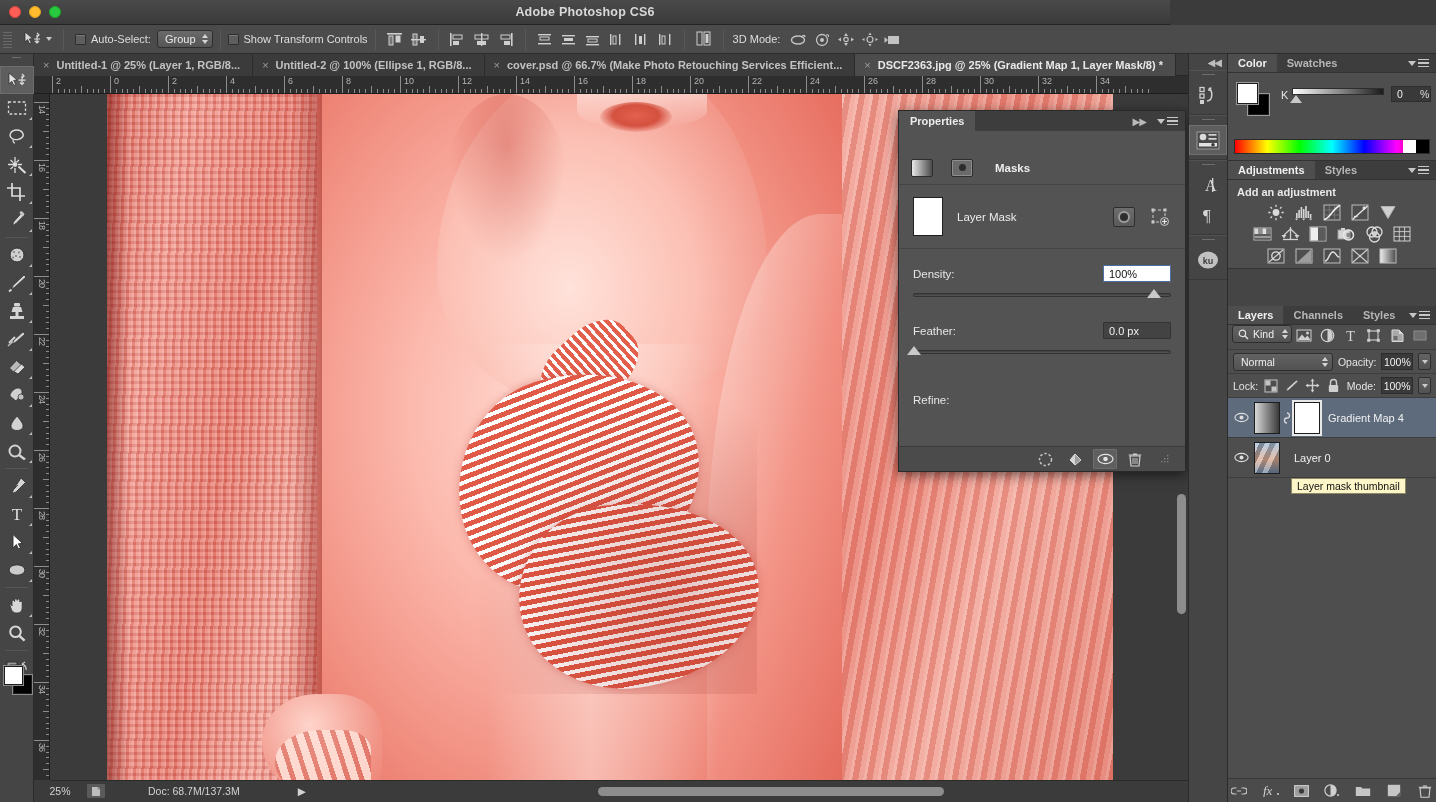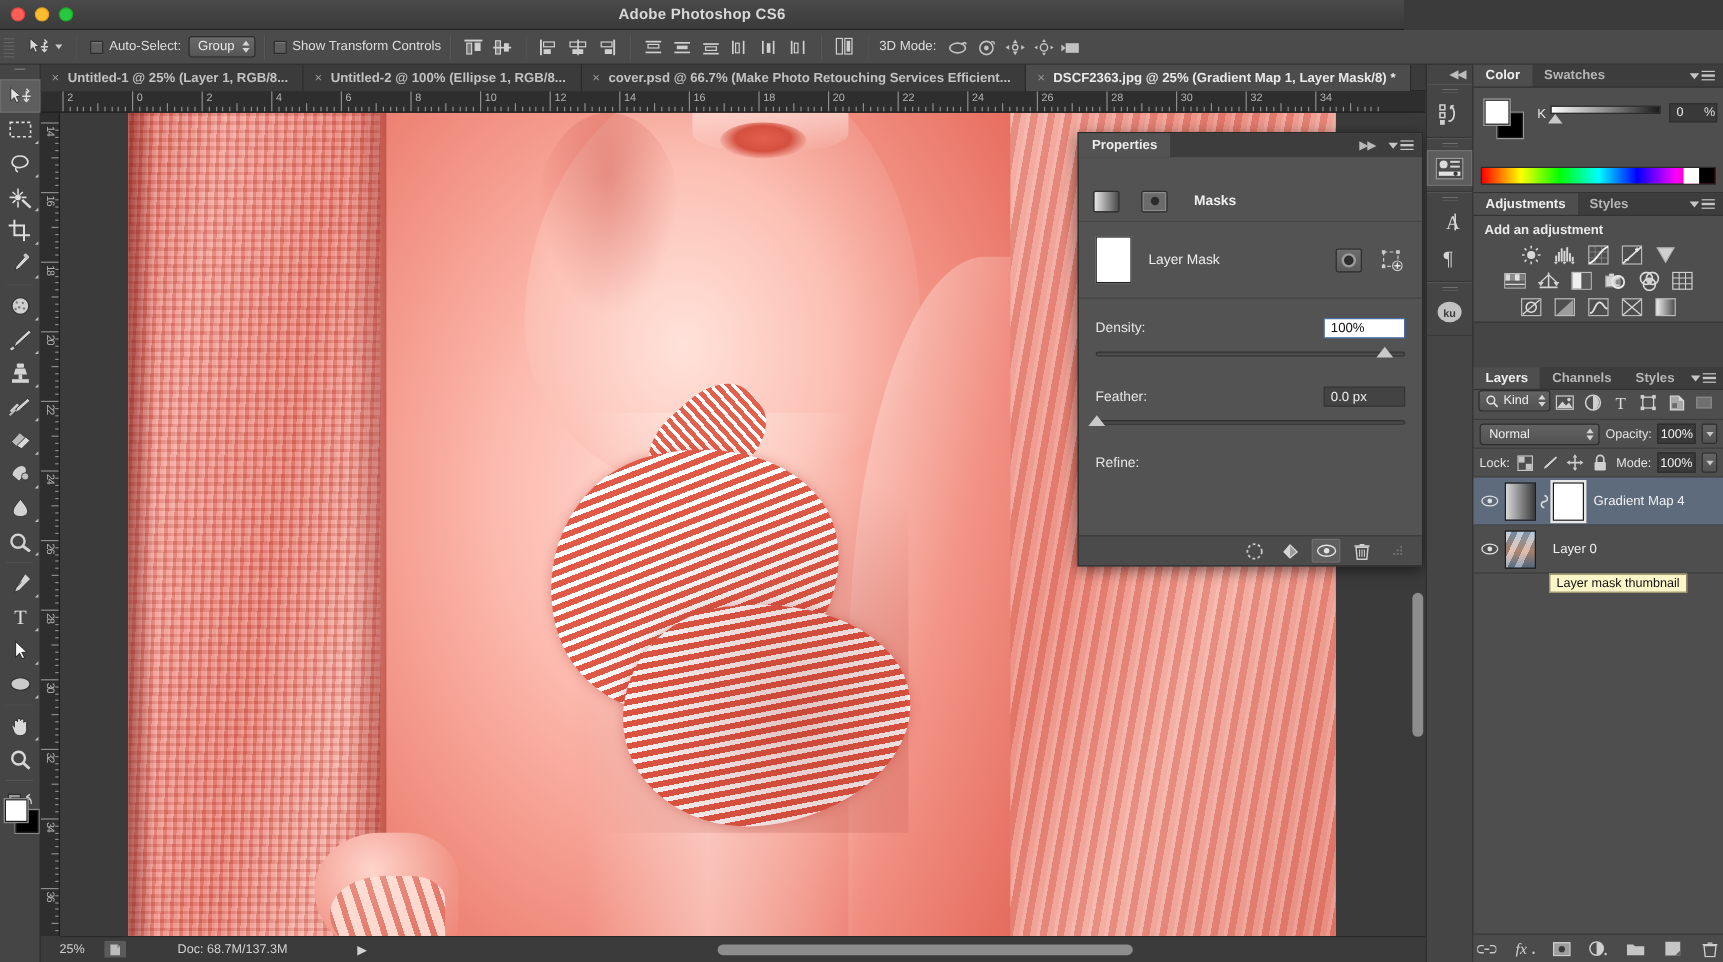--- a/index.html
+++ b/index.html
@@ -1097,21 +1097,21 @@
   <div class="sect" style="margin-top:25px;">
     <div style="display:flex;align-items:center;justify-content:space-between;">
       <span class="rowlbl">Feather:</span>
       <span class="numfield dark" style="width:68px;">0.0 px</span>
     </div>
     <div class="sliderTrack" style="margin-top:11px;">
       <span class="sliderKnob" style="left:-7px;"></span>
     </div>
   </div>
 
-  <div class="sect" style="margin-top:22px;">
+  <div class="sect" style="margin-top:36px;">
     <div style="display:flex;align-items:flex-start;justify-content:space-between;">
       <span class="rowlbl" style="margin-top:4px;">Refine:</span>
     </div>
   </div>
 
   <div id="propsFoot">
     <span class="fbtn">
       <svg width="15" height="15">
           <circle cx="7.5" cy="7.5" r="6" fill="none" stroke="#c8c8c8" stroke-width="1.5" stroke-dasharray="2.4 2"></circle>
         </svg>

